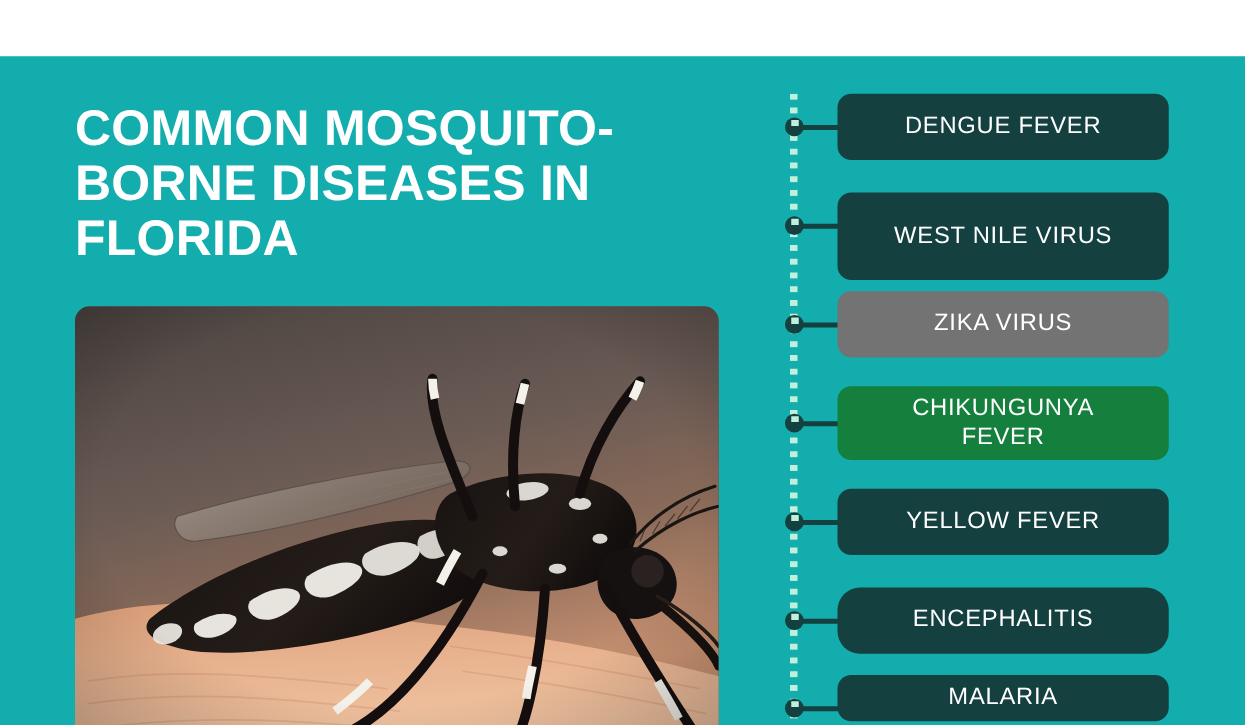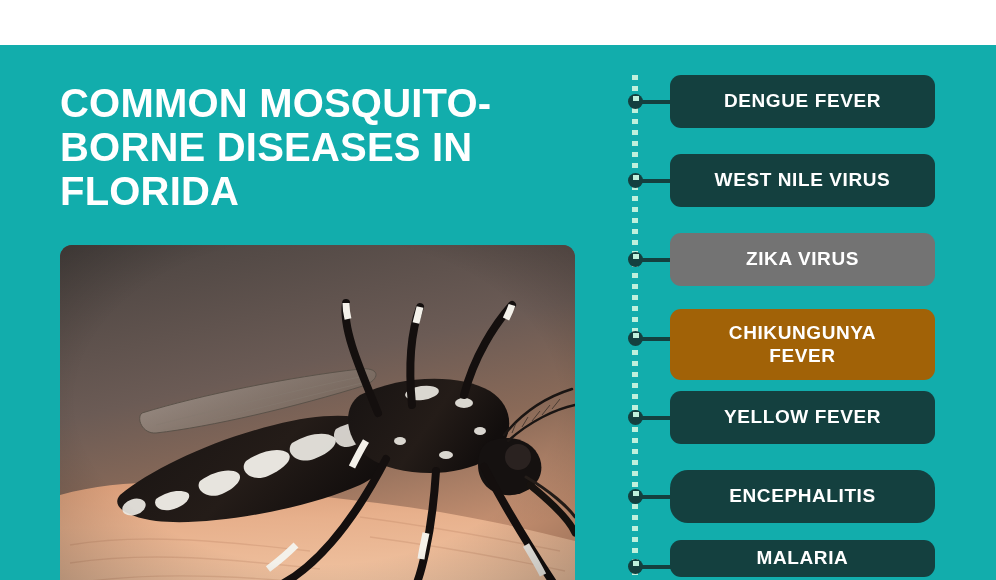--- a/index.html
+++ b/index.html
@@ -95,21 +95,21 @@
   }
 
   .pill {
     position:absolute;
     left:70px;
     width:265px;
     border-radius:11px;
     background:#14403F;
     color:#FFFFFF;
     font-size:19px;
-    font-weight:bold;
+    font-weight:normal;
     letter-spacing:0.6px;
     text-transform:uppercase;
     text-align:center;
     display:flex;
     align-items:center;
     justify-content:center;
     line-height:1.18;
     padding:4px 10px;
     white-space:pre-line;
   }
@@ -239,33 +239,33 @@
 
     <div class="row" id="row-0" style="top: 30px;">
       <span class="node" style="top: 19px; background: rgb(20, 64, 63);"></span>
       <span class="connector" style="top: 24.5px; background: rgb(20, 64, 63);"></span>
       <div class="pill" style="height: 53px; background: rgb(20, 64, 63);">DENGUE FEVER</div>
     </div>
 
     <div class="row" id="row-1" style="top: 109px;">
       <span class="node" style="top: 19px; background: rgb(20, 64, 63);"></span>
       <span class="connector" style="top: 24.5px; background: rgb(20, 64, 63);"></span>
-      <div class="pill" style="height: 53px; background: rgb(20, 64, 63);">WEST NILE VIRUS</div>
+      <div class="pill" style="height: 70px; background: rgb(20, 64, 63);">WEST NILE VIRUS</div>
     </div>
 
     <div class="row" id="row-2" style="top: 188px;">
       <span class="node" style="top: 19px; background: rgb(20, 64, 63);"></span>
       <span class="connector" style="top: 24.5px; background: rgb(20, 64, 63);"></span>
       <div class="pill" style="height: 53px; background: #737373;">ZIKA VIRUS</div>
     </div>
 
     <div class="row" id="row-3" style="top: 264px;">
       <span class="node" style="top: 22px; background: rgb(20, 64, 63);"></span>
       <span class="connector" style="top: 27.5px; background: rgb(20, 64, 63);"></span>
-      <div class="pill" style="height: 71px; background: #a16207;">CHIKUNGUNYA
+      <div class="pill" style="height: 59px; background: #15803d;">CHIKUNGUNYA
 FEVER</div>
     </div>
 
     <div class="row" id="row-4" style="top: 346px;">
       <span class="node" style="top: 19px; background: rgb(20, 64, 63);"></span>
       <span class="connector" style="top: 24.5px; background: rgb(20, 64, 63);"></span>
       <div class="pill" style="height: 53px; background: rgb(20, 64, 63);">YELLOW FEVER</div>
     </div>
 
     <div class="row" id="row-5" style="top: 425px;">

